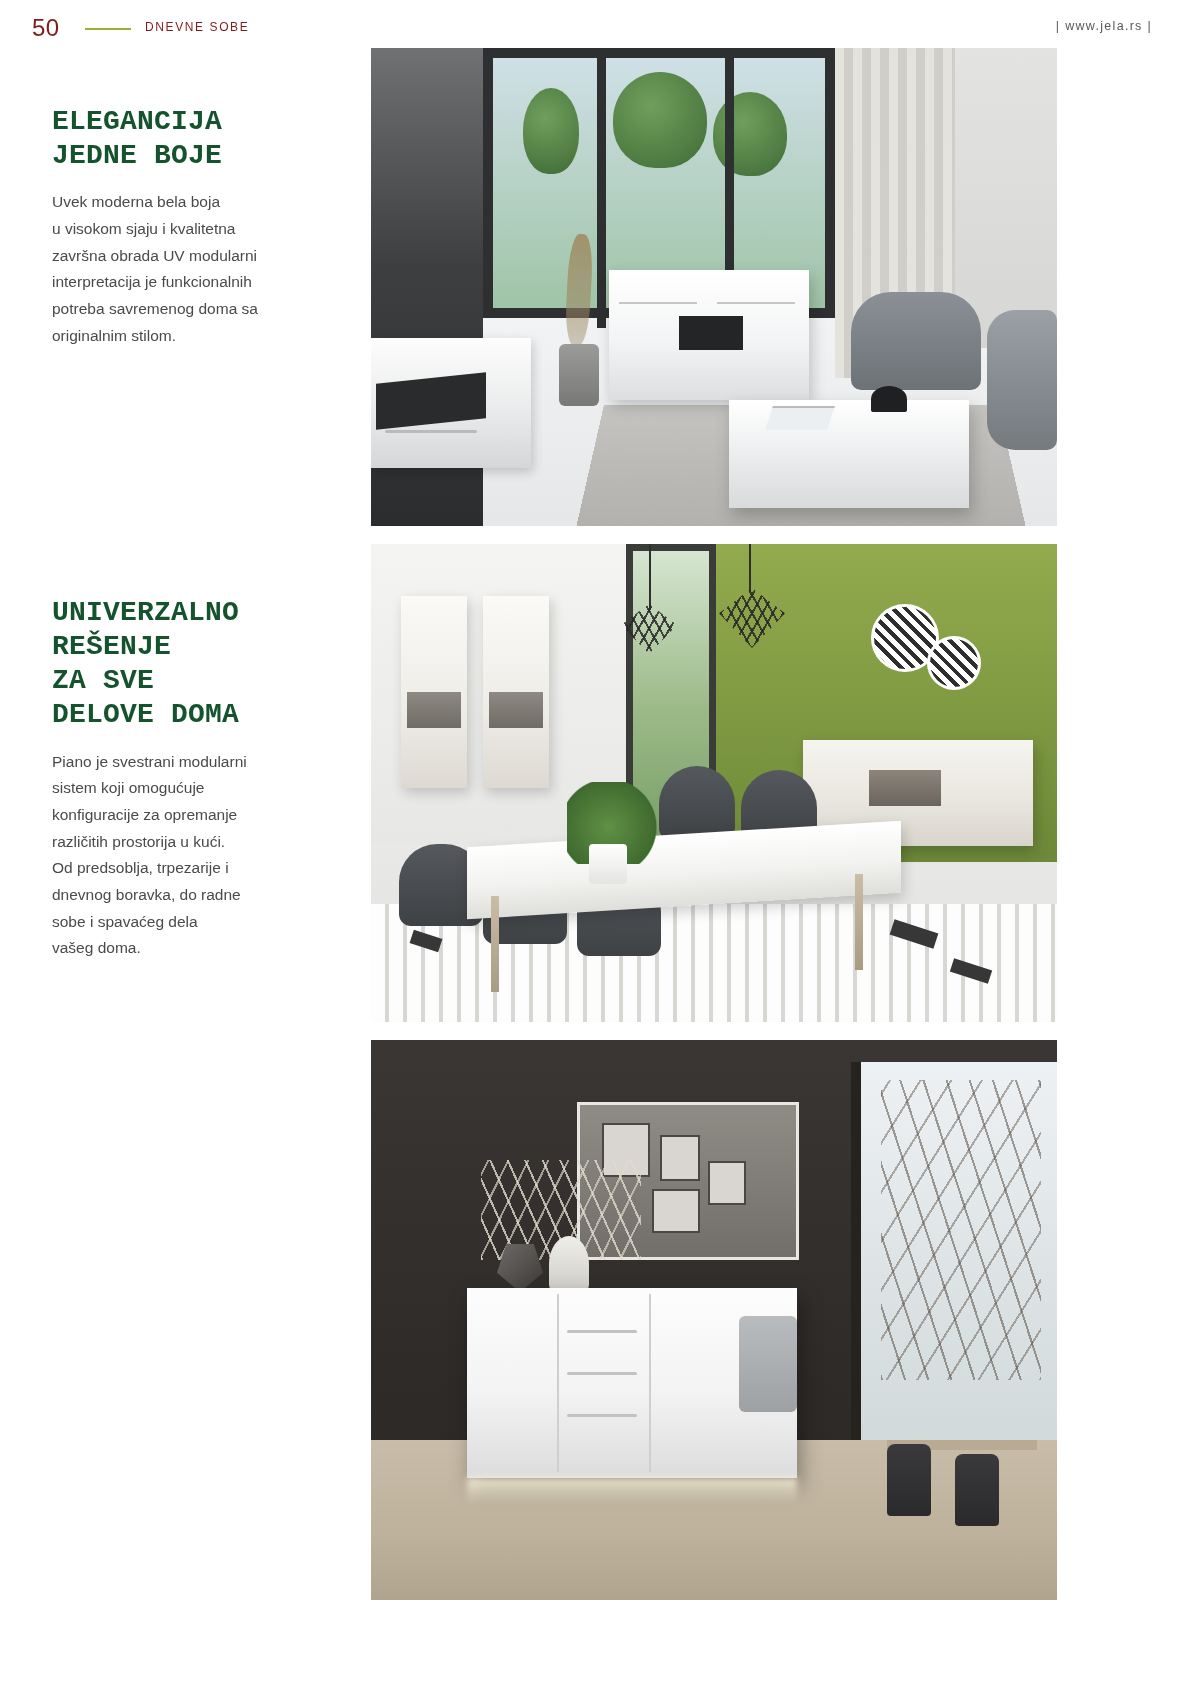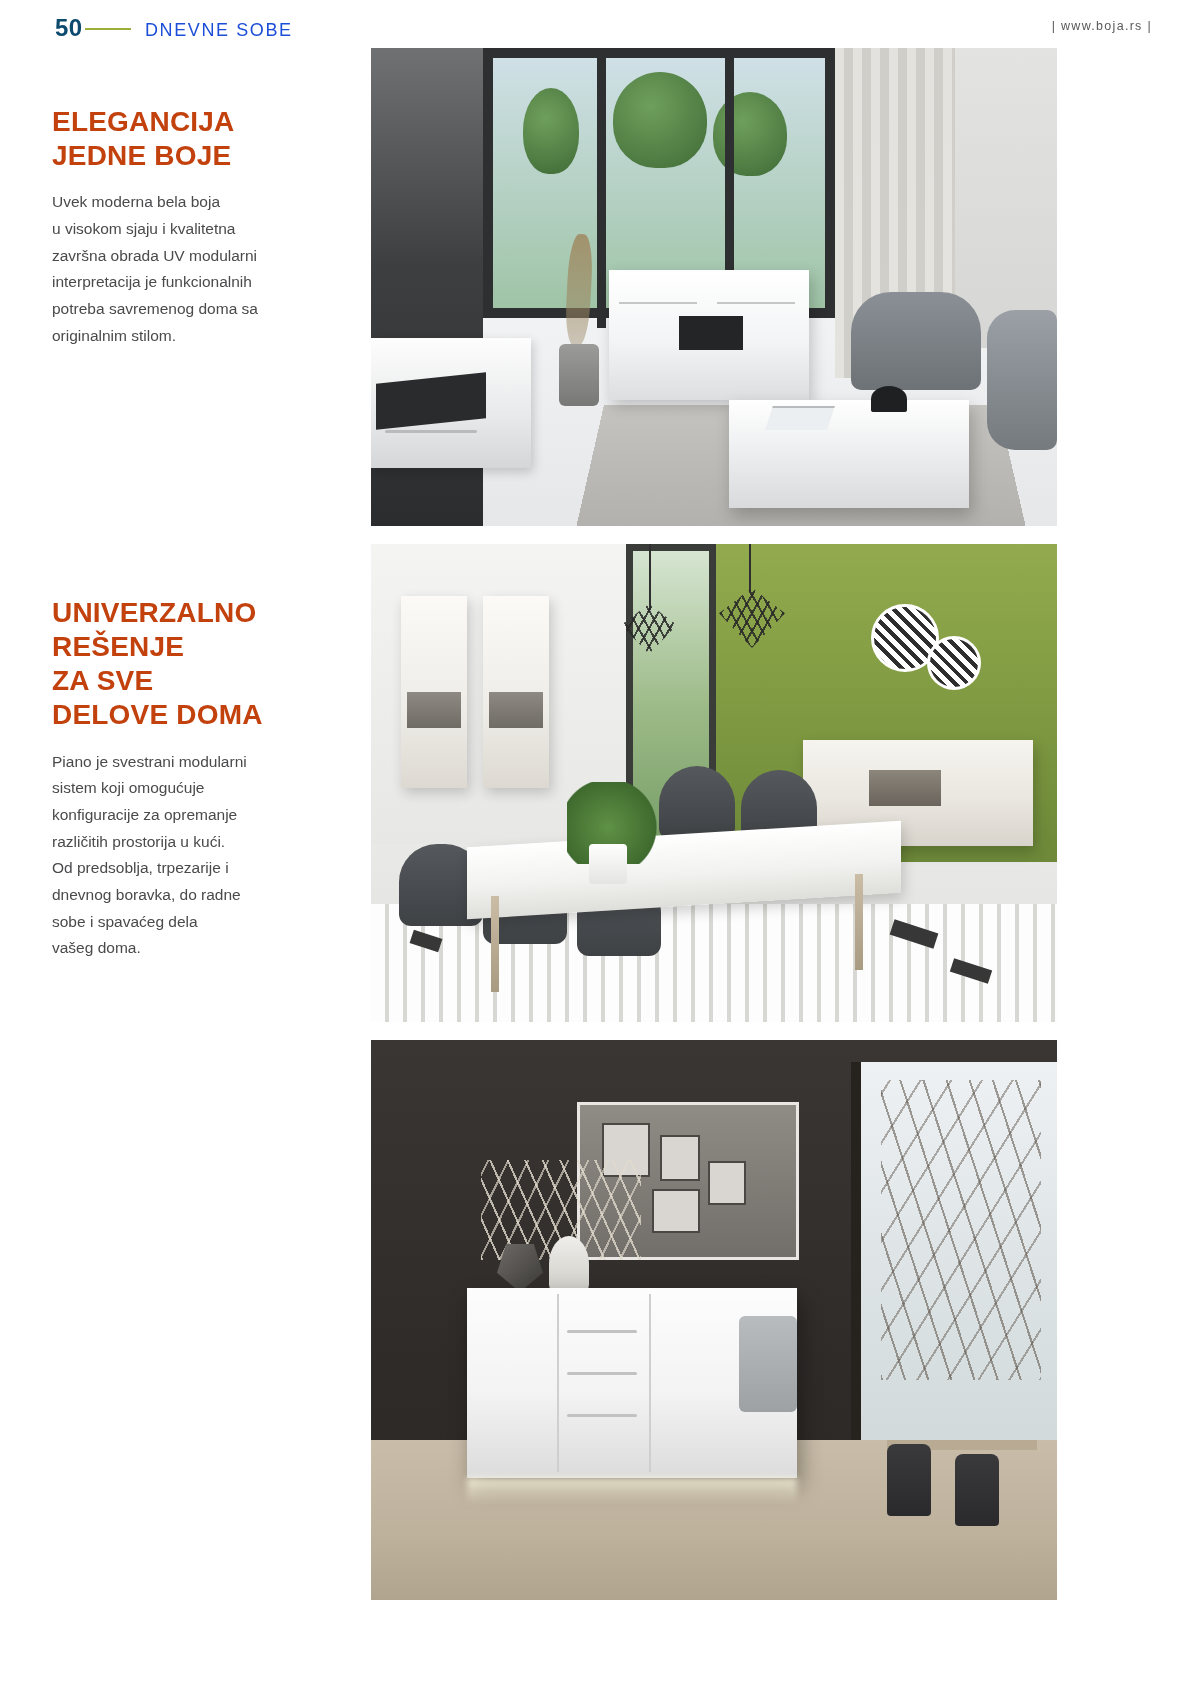--- a/index.html
+++ b/index.html
@@ -21,42 +21,42 @@
     position: absolute;
     top: 0;
     left: 0;
     width: 1200px;
     height: 52px;
     display: flex;
     align-items: center;
   }
   .page-number {
     position: absolute;
-    left: 55px;
+    left: 32px;
     top: 14px;
     font-size: 24px;
-    font-weight: bold;
-    color: #0c4a6e;
+    font-weight: normal;
+    color: #7f1d1d;
     letter-spacing: 0.5px;
   }
   .header-rule {
     position: absolute;
     left: 85px;
     top: 28px;
     width: 46px;
     height: 2px;
     background: #9aae38;
   }
   .header-section {
     position: absolute;
     left: 145px;
     top: 20px;
-    font-size: 18px;
+    font-size: 12px;
     letter-spacing: 1.6px;
-    color: #1d4ed8;
+    color: #7f1d1d;
     font-weight: normal;
   }
   .header-site {
     position: absolute;
     right: 48px;
     top: 19px;
     font-size: 12.5px;
     letter-spacing: 1.3px;
     color: #59595b;
   }
@@ -67,24 +67,25 @@
   }
   .block-text {
     position: absolute;
     left: 52px;
     width: 280px;
   }
   .block-title {
     font-size: 28px;
     line-height: 1.22;
     font-weight: bold;
-    color: #c2410c;
+    color: #14532d;
     letter-spacing: 0.2px;
     margin: 0 0 16px 0;
     white-space: pre-line;
+    font-family: Liberation Mono, monospace;
   }
   .block-body {
     font-size: 15.5px;
     line-height: 1.72;
     color: #4a4a4c;
     margin: 0;
     white-space: pre-line;
   }
 
   
@@ -357,21 +358,21 @@
     border-radius: 6px;
   }
 </style>
 </head>
 <body>
 
 <div class="page-header">
   <div class="page-number">50</div>
   <div class="header-rule"></div>
   <div class="header-section">DNEVNE SOBE</div>
-  <div class="header-site">| www.boja.rs |</div>
+  <div class="header-site">| www.jela.rs |</div>
 </div>
 
 <div class="block">
   <div class="block-text" style="top:105px;">
     <h2 class="block-title">ELEGANCIJA
 JEDNE BOJE</h2>
     <p class="block-body">Uvek moderna bela boja
 u visokom sjaju i kvalitetna
 završna obrada UV modularni
 interpretacija je funkcionalnih

